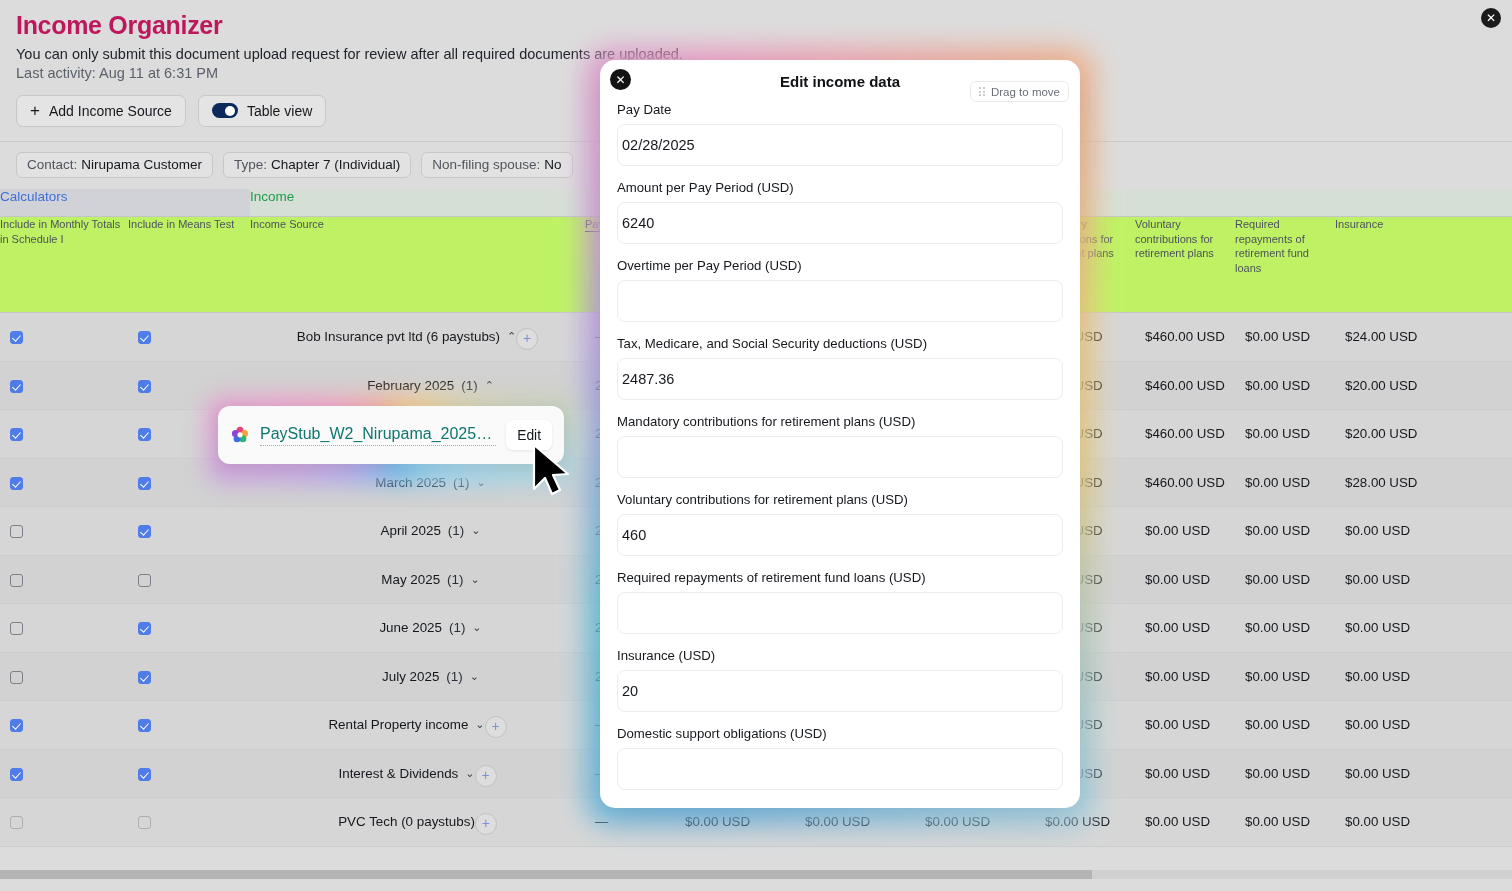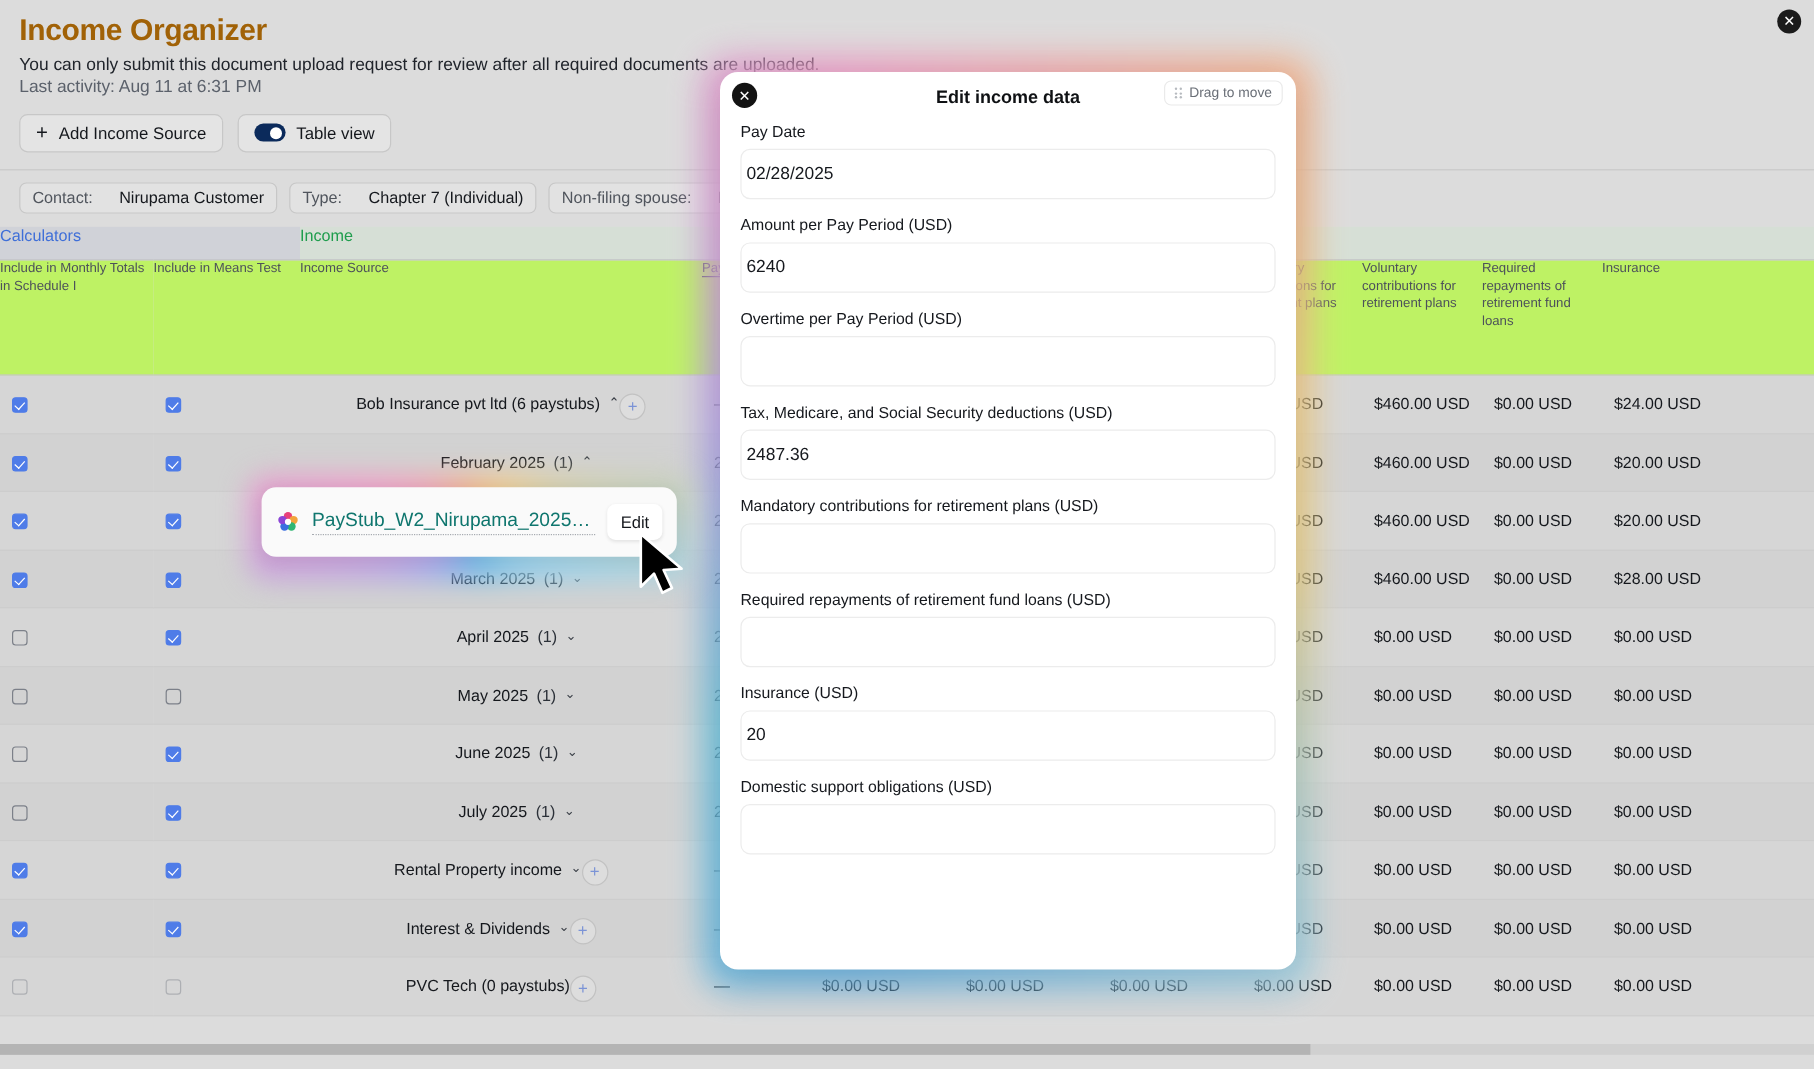--- a/index.html
+++ b/index.html
@@ -9,21 +9,21 @@
     overflow: hidden;
     background: #dcdcdc;
     font-family: "Liberation Sans", sans-serif;
     -webkit-font-smoothing: antialiased;
   }
   #app { position: relative; width: 1512px; height: 891px; background: #dcdcdc; }
 
   
   .page-header { padding: 12px 16px 0 16px; }
   .page-title {
-    font-size: 25px; font-weight: bold; color: #a16207;
+    font-size: 25px; font-weight: bold; color: #be185d;
     letter-spacing: -0.3px; margin: 0 0 6px 0; line-height: 1.1;
   }
   .page-subtitle { font-size: 14.5px; color: #20242b; margin: 0 0 3px 0; }
   .page-activity { font-size: 14.5px; color: #5b616b; margin: 0 0 14px 0; }
 
   .header-actions { display: flex; gap: 12px; align-items: center; padding-bottom: 14px; }
   .btn-outline {
     display: inline-flex; align-items: center; gap: 9px;
     height: 32px; padding: 0 13px;
     background: #e4e4e4; border: 1px solid #c7c7c7; border-radius: 7px;
@@ -36,21 +36,21 @@
   }
   .toggle-pill::after {
     content: ""; position: absolute; top: 2.5px; right: 2.5px;
     width: 10px; height: 10px; border-radius: 50%; background: #fff;
   }
 
   .divider-line { height: 1px; background: #c9c9c9; width: 100%; }
 
   .chips-row { display: flex; gap: 10px; padding: 10px 16px 11px 16px; }
   .chip {
-    height: 26px; display: inline-flex; align-items: center; gap: 22px;
+    height: 26px; display: inline-flex; align-items: center; gap: 4px;
     padding: 0 10px; border: 1px solid #c7c7c7; border-radius: 6px;
     background: #e2e2e2; font-size: 13.5px; color: #50555d; white-space: nowrap;
   }
   .chip b { color: #15181d; font-weight: normal; }
 
   
   .table-wrap { position: relative; width: 1512px; }
   table.grid { border-collapse: collapse; width: 1512px; table-layout: fixed; }
   table.grid td, table.grid th { padding: 0; vertical-align: top; }
 
@@ -143,21 +143,21 @@
     position: relative; height: 42px; display: flex; align-items: center;
     justify-content: center; padding: 0 14px;
   }
   .modal-title { font-size: 15px; font-weight: bold; color: #0f1114; }
   .modal-close {
     position: absolute; left: 10px; top: 9px; width: 21px; height: 21px;
     border-radius: 50%; background: #131313; color: #fff; font-size: 12px;
     display: flex; align-items: center; justify-content: center; cursor: pointer; line-height: 1;
   }
   .drag-btn {
-    position: absolute; right: 11px; top: 7px; height: 21px;
+    position: absolute; right: 11px; top: 21px; height: 21px;
     display: inline-flex; align-items: center; gap: 6px; padding: 0 8px;
     border: 1px solid #eaeaea; border-radius: 6px; background: #fff;
     font-size: 11.5px; color: #6a6f77; cursor: grab;
   }
   .grip {
     display: inline-grid; grid-template-columns: 2px 2px; gap: 1.5px;
   }
   .grip i { width: 2px; height: 2px; background: #b6babf; border-radius: 50%; display: block; }
 
   .modal-body { padding: 0 17px 12px 17px; }
@@ -528,20 +528,21 @@
           </span>
         <span>Drag to move</span>
       </div>
     </div>
     <div class="modal-body" id="modal-body">
         <div class="field"><div class="field-label">Pay Date</div><input class="field-input" value="02/28/2025" placeholder="" style=""></div>
         <div class="field"><div class="field-label">Amount per Pay Period (USD)</div><input class="field-input" value="6240" placeholder="" style=""></div>
         <div class="field"><div class="field-label">Overtime per Pay Period (USD)</div><input class="field-input" value="" placeholder="" style=""></div>
         <div class="field"><div class="field-label">Tax, Medicare, and Social Security deductions (USD)</div><input class="field-input" value="2487.36" placeholder="" style=""></div>
         <div class="field"><div class="field-label">Mandatory contributions for retirement plans (USD)</div><input class="field-input" value="" placeholder="" style=""></div>
+        <div class="field"><div class="field-label">Voluntary contributions for retirement plans (USD)</div><input class="field-input" value="460" placeholder="" style=""></div>
         <div class="field"><div class="field-label">Required repayments of retirement fund loans (USD)</div><input class="field-input" value="" placeholder="" style=""></div>
         <div class="field"><div class="field-label">Insurance (USD)</div><input class="field-input" value="20" placeholder="" style=""></div>
         <div class="field"><div class="field-label">Domestic support obligations (USD)</div><input class="field-input" value="" placeholder="" style=""></div>
       </div>
   </div>
 
   <div class="file-glow"></div>
   <div class="file-card">
     <span class="file-icon">
       <svg viewBox="0 0 20 20" width="20" height="20">

